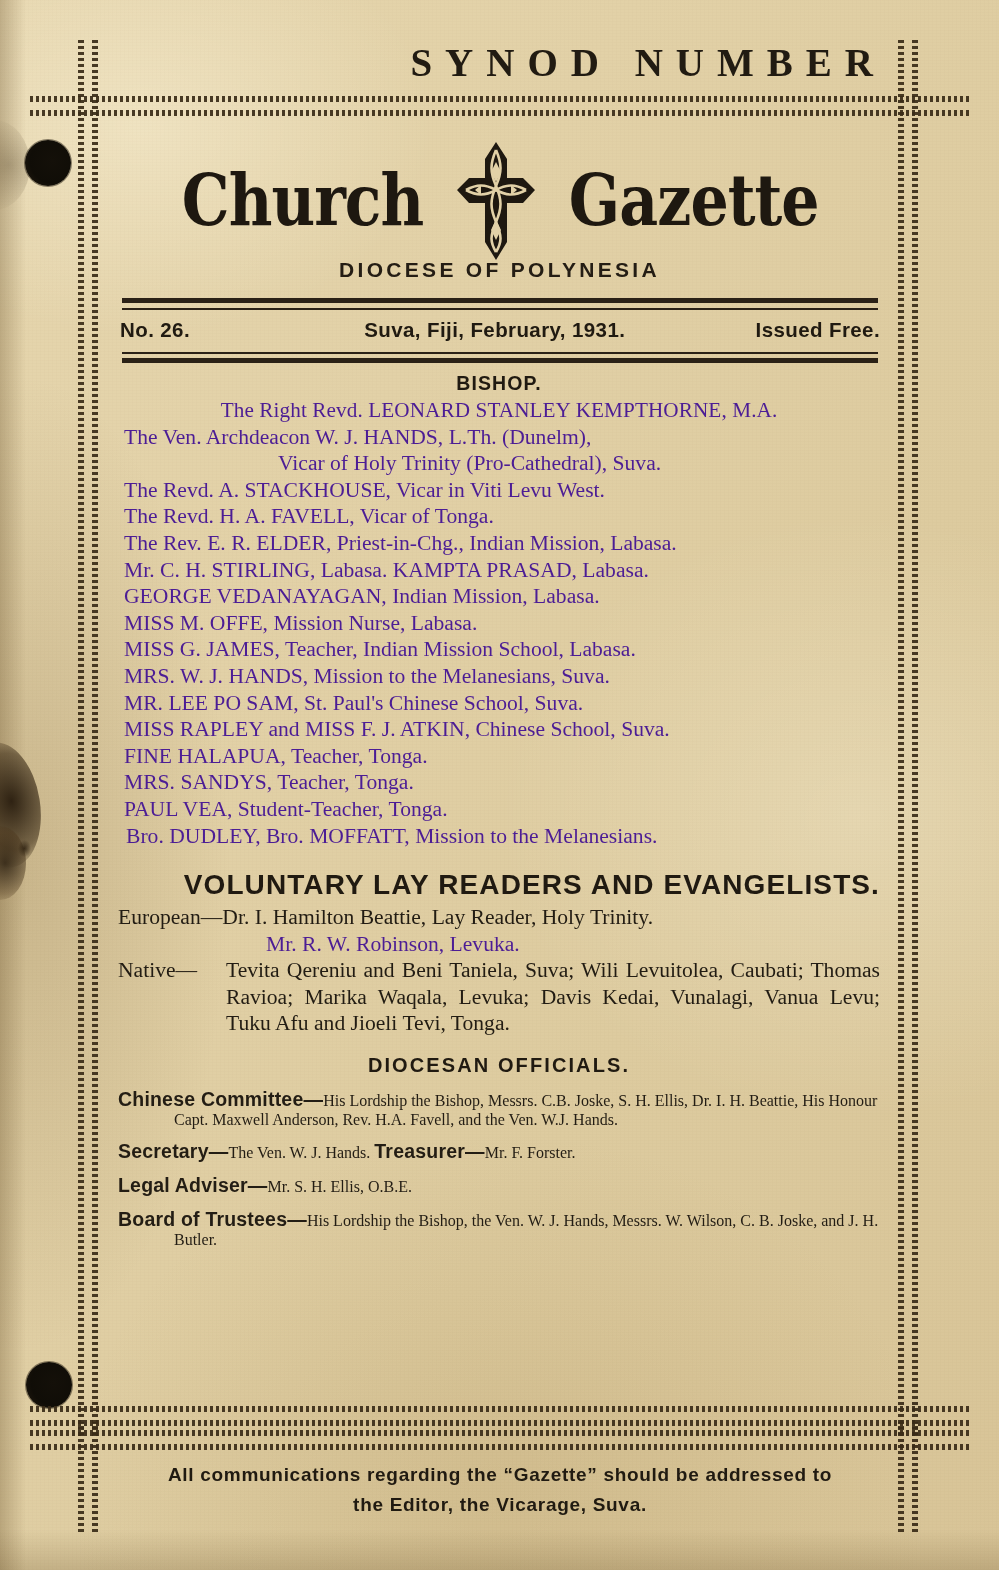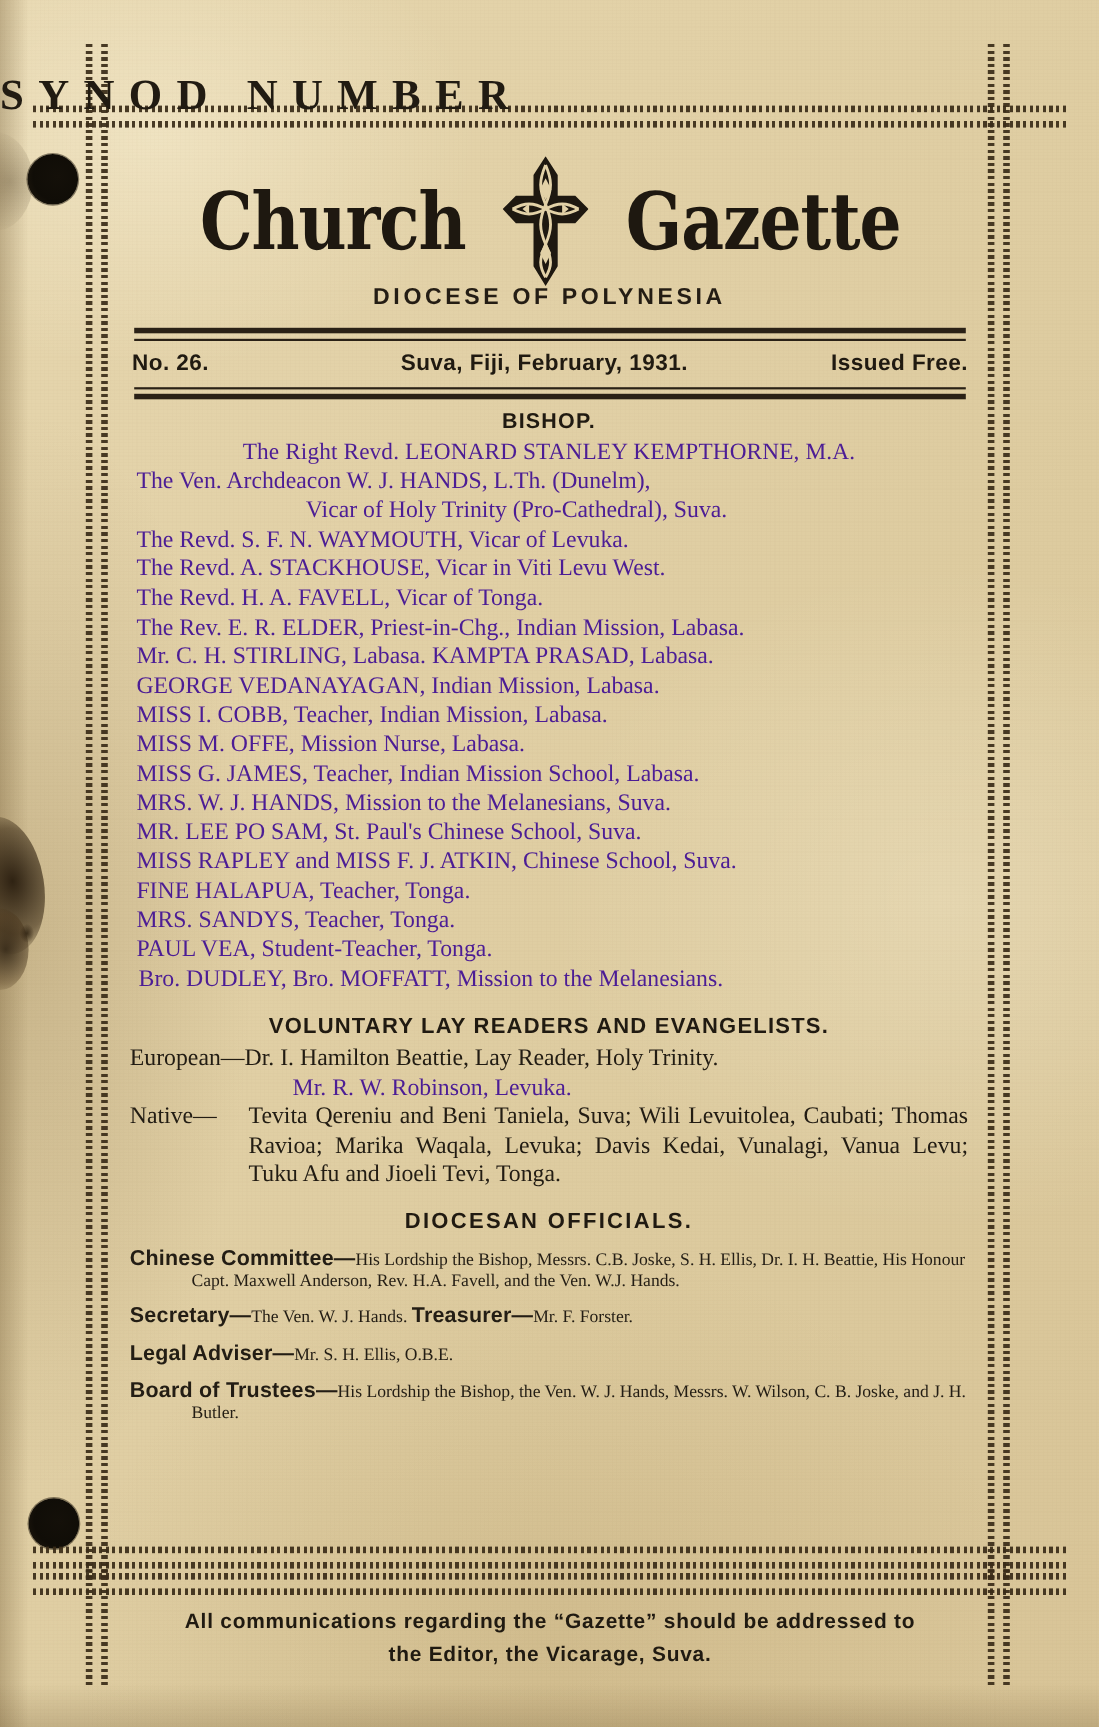--- a/index.html
+++ b/index.html
@@ -59,21 +59,21 @@
       repeating-linear-gradient(0deg,#3a2c18 0 3px, rgba(0,0,0,0) 3px 6px) right top/6px 100% no-repeat;
     opacity:.92;}
   .hrule-dash{position:absolute;height:20px;
     background:
       repeating-linear-gradient(90deg,#3a2c18 0 3px, rgba(0,0,0,0) 3px 6px) left top/100% 6px no-repeat,
       repeating-linear-gradient(90deg,#3a2c18 0 3px, rgba(0,0,0,0) 3px 6px) left bottom/100% 6px no-repeat;
     opacity:.92;}
 
   
   #synod{
-    position:absolute;left:0;top:64px;width:886px;text-align:left;
+    position:absolute;left:0;top:40px;width:886px;text-align:right;
     font-family:"Liberation Serif", serif;font-weight:700;
     font-size:39px;letter-spacing:13px;color:#211b12;
   }
   #masthead{position:absolute;left:110px;top:140px;width:780px;text-align:center;}
   .gothic{
     font-family:"DejaVu Serif", serif;font-weight:700;
     font-size:62px;line-height:1;color:#1e1810;
     letter-spacing:-1px;
     display:inline-block;vertical-align:middle;
     transform:scaleY(1.16) scaleX(.97);
@@ -96,21 +96,21 @@
 
   
   #col{position:absolute;left:118px;top:372px;width:762px;}
   .h-sans{
     font-family:"Liberation Sans", sans-serif;font-weight:700;
     text-align:center;font-size:19.5px;letter-spacing:1.2px;color:#201a11;
     margin:6px 0 2px;
   }
   #h-bishop{font-size:19.5px;letter-spacing:1.1px;margin-top:0;}
   #h-staff{margin-top:9px;}
-  #h-vlr{font-size:20px;letter-spacing:1.1px;margin-top:20px;margin-bottom:3px;}
+  #h-vlr{font-size:28px;letter-spacing:1.1px;margin-top:20px;margin-bottom:3px;text-align:right;}
   #h-officials{font-size:20px;letter-spacing:2.1px;margin-top:18px;margin-bottom:4px;}
 
   .ln{font-family:"Liberation Serif", serif;font-size:21.6px;line-height:26.6px;color:#4c1d95;}
   .ctr{text-align:center;}
   .bishop-name{font-size:21.2px;letter-spacing:.1px;}
   .ind-l{padding-left:6px;}
   .ind-vicar{padding-left:160px;}
   .ind-bro{padding-left:8px;}
 
   
@@ -200,27 +200,25 @@
 <div id="col">
 
   <div class="h-sans" id="h-bishop">BISHOP.</div>
   <div class="ln ctr bishop-name">The Right Revd. LEONARD STANLEY KEMPTHORNE, M.A.</div>
 
 
   <div class="ln ind-l">The Ven. Archdeacon W. J. HANDS, L.Th. (Dunelm),</div>
   <div class="ln ind-vicar">Vicar of Holy Trinity (Pro-Cathedral), Suva.</div>
 
   <div id="staff-list">
-      <div class="ln ind-l">The Revd. S. F. N. WAYMOUTH, Vicar of Levuka.</div>
       <div class="ln ind-l">The Revd. A. STACKHOUSE, Vicar in Viti Levu West.</div>
       <div class="ln ind-l">The Revd. H. A. FAVELL, Vicar of Tonga.</div>
       <div class="ln ind-l">The Rev. E. R. ELDER, Priest-in-Chg., Indian Mission, Labasa.</div>
       <div class="ln ind-l">Mr. C. H. STIRLING, Labasa.    KAMPTA PRASAD, Labasa.</div>
       <div class="ln ind-l">GEORGE VEDANAYAGAN, Indian Mission, Labasa.</div>
-      <div class="ln ind-l">MISS I. COBB, Teacher, Indian Mission, Labasa.</div>
       <div class="ln ind-l">MISS M. OFFE, Mission Nurse, Labasa.</div>
       <div class="ln ind-l">MISS G. JAMES, Teacher, Indian Mission School, Labasa.</div>
       <div class="ln ind-l">MRS. W. J. HANDS, Mission to the Melanesians, Suva.</div>
       <div class="ln ind-l">MR. LEE PO SAM, St. Paul's Chinese School, Suva.</div>
       <div class="ln ind-l">MISS RAPLEY and MISS F. J. ATKIN, Chinese School, Suva.</div>
       <div class="ln ind-l">FINE HALAPUA, Teacher, Tonga.</div>
       <div class="ln ind-l">MRS. SANDYS, Teacher, Tonga.</div>
       <div class="ln ind-l">PAUL VEA, Student-Teacher, Tonga.</div>
     </div>
 

